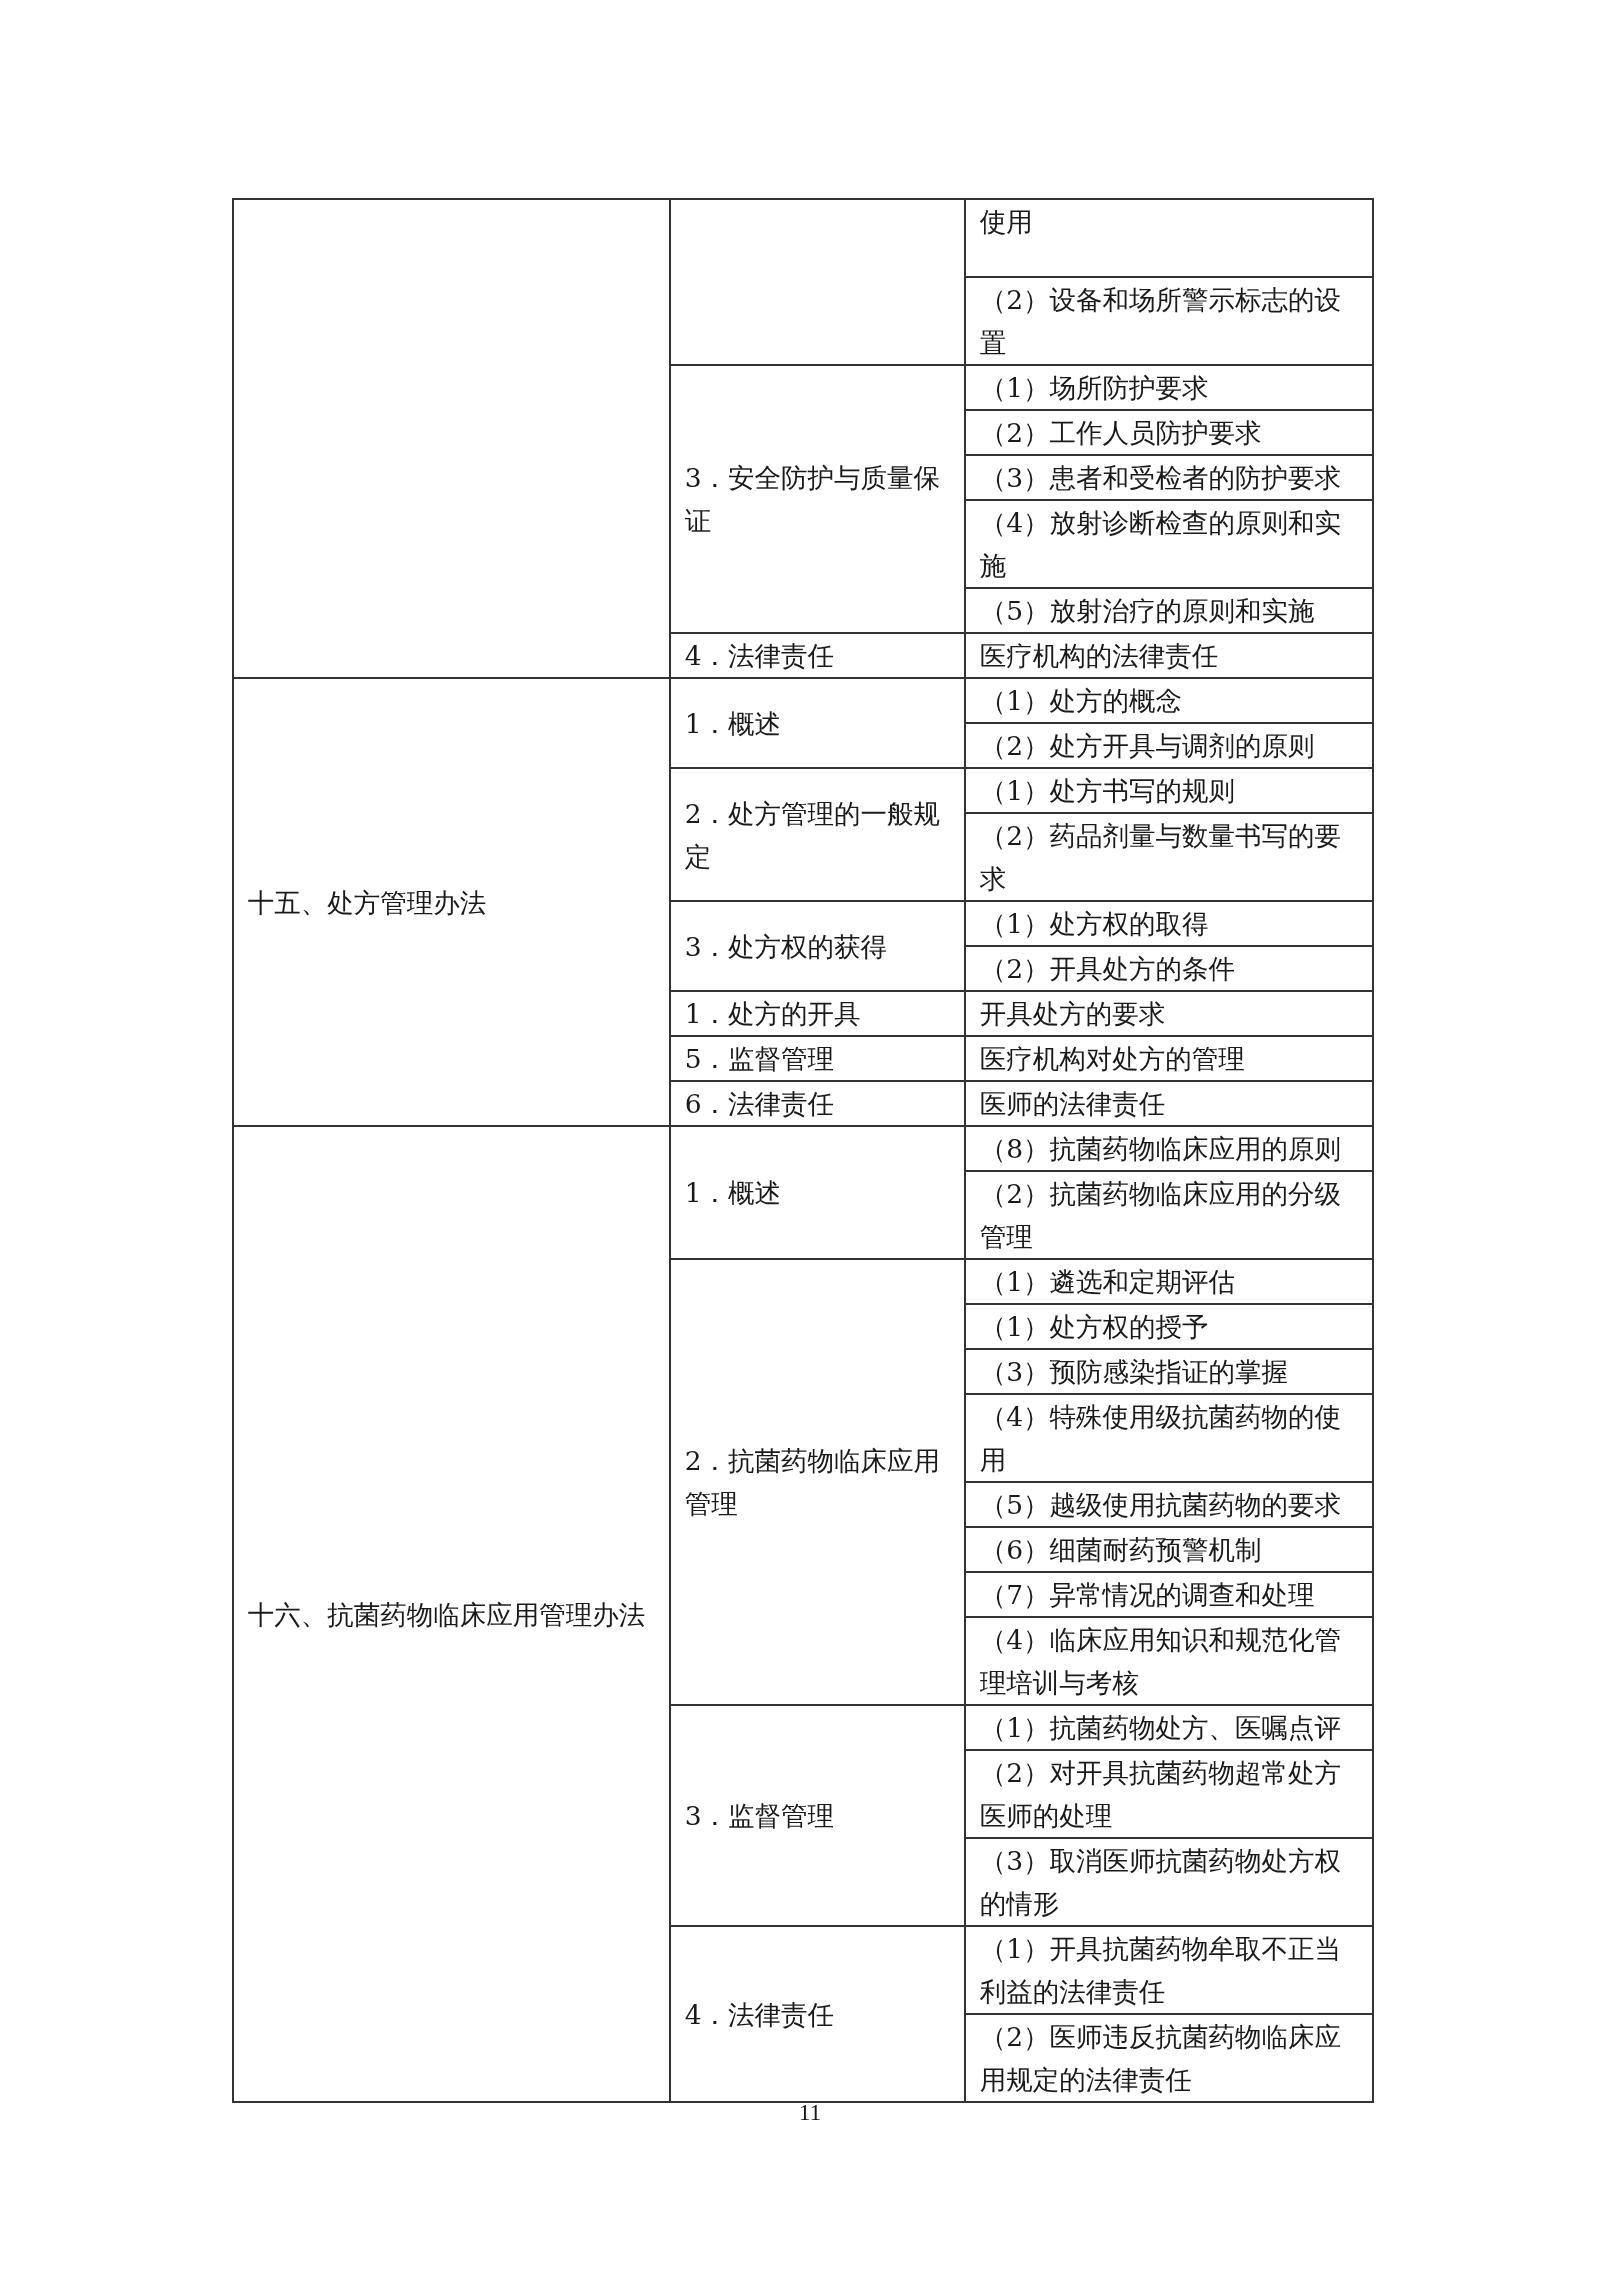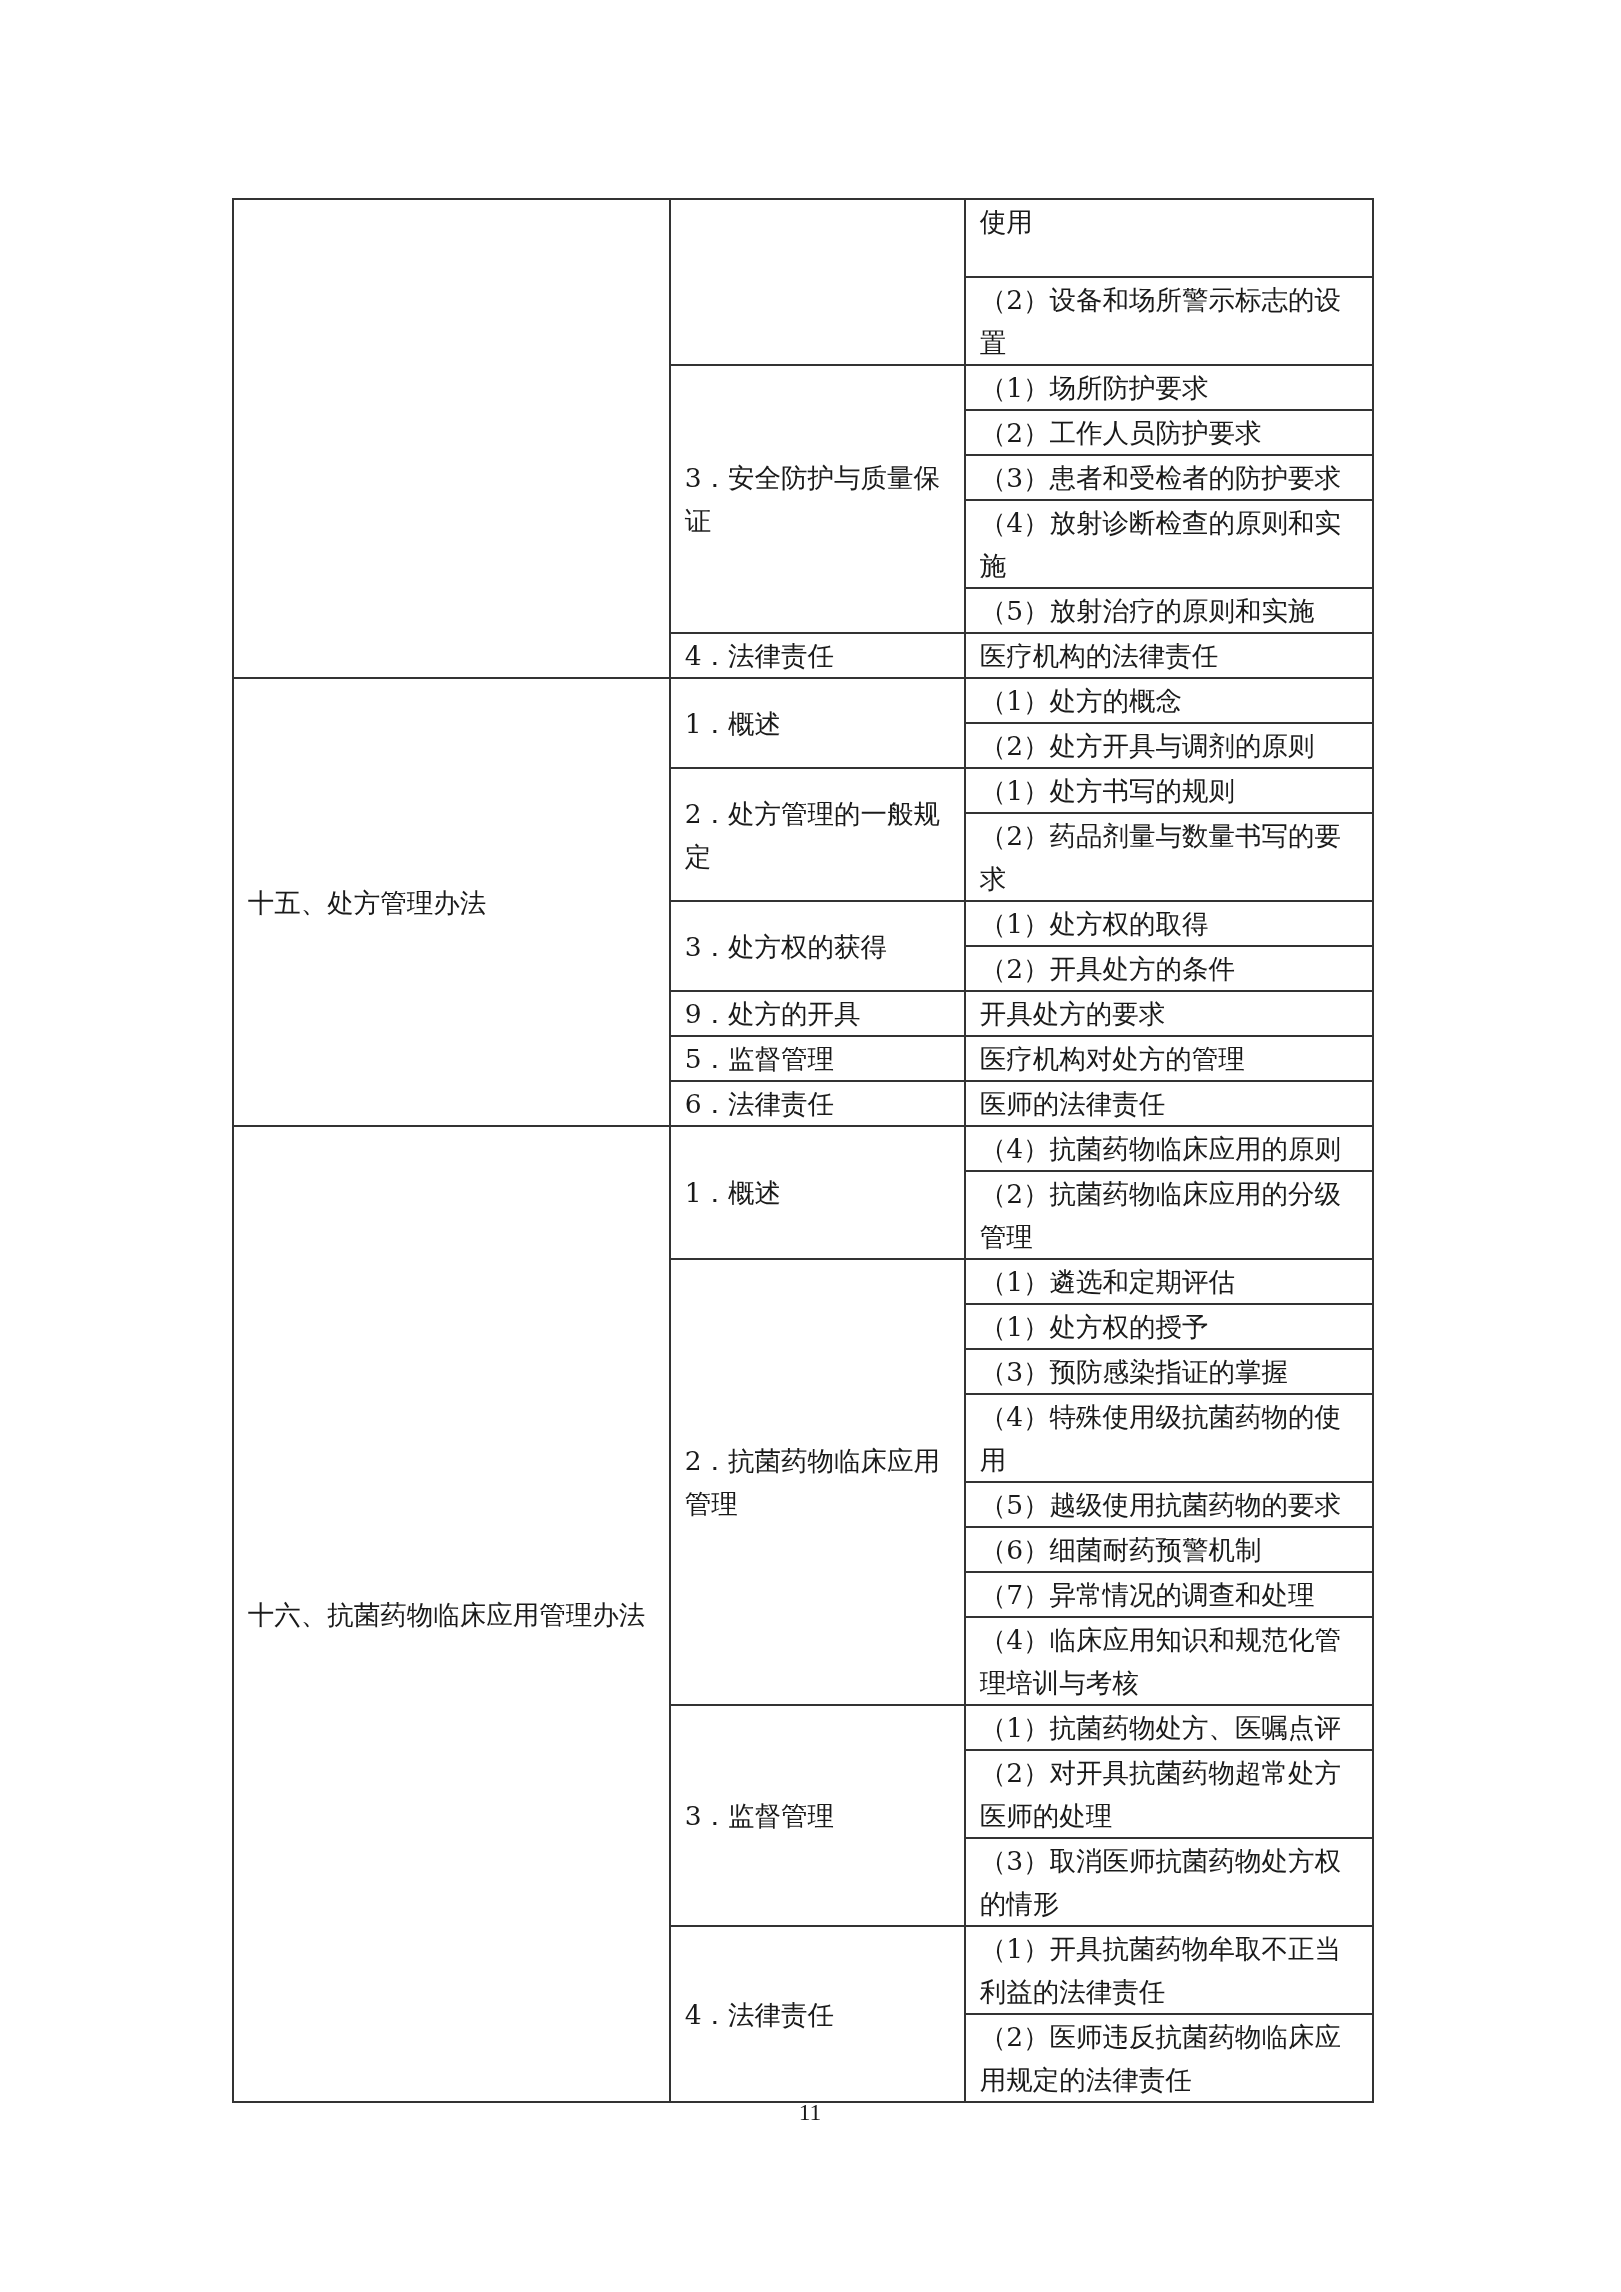--- a/index.html
+++ b/index.html
@@ -66,36 +66,36 @@
         <td>（2）药品剂量与数量书写的要求</td>
       </tr>
     <tr style="height:44px">
       <td rowspan="2">3．处方权的获得</td>
       <td>（1）处方权的取得</td>
     </tr>
     <tr style="height:44px">
         <td>（2）开具处方的条件</td>
       </tr>
     <tr style="height:44px">
-      <td>9．处方的开具</td>
+      <td>1．处方的开具</td>
       <td>开具处方的要求</td>
     </tr>
     <tr style="height:44px">
       <td>5．监督管理</td>
       <td>医疗机构对处方的管理</td>
     </tr>
     <tr style="height:44px">
       <td>6．法律责任</td>
       <td>医师的法律责任</td>
     </tr>
 
     <tr style="height:44px">
       <td rowspan="15">十六、抗菌药物临床应用管理办法</td>
       <td rowspan="2">1．概述</td>
-      <td>（4）抗菌药物临床应用的原则</td>
+      <td>（8）抗菌药物临床应用的原则</td>
     </tr>
     <tr style="height:86px">
         <td>（2）抗菌药物临床应用的分级管理</td>
       </tr>
     <tr style="height:44px">
       <td rowspan="8">2．抗菌药物临床应用管理</td>
       <td>（1）遴选和定期评估</td>
     </tr>
     <tr style="height:44px">
         <td>（1）处方权的授予</td>

